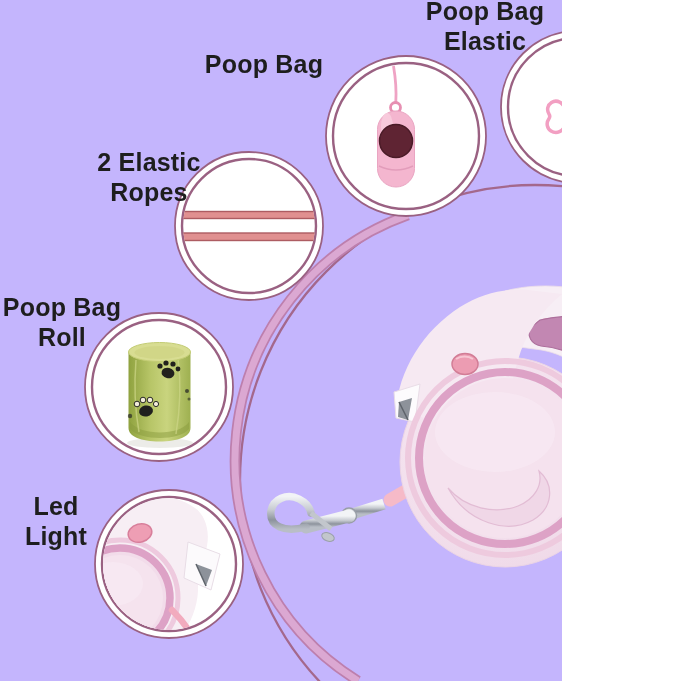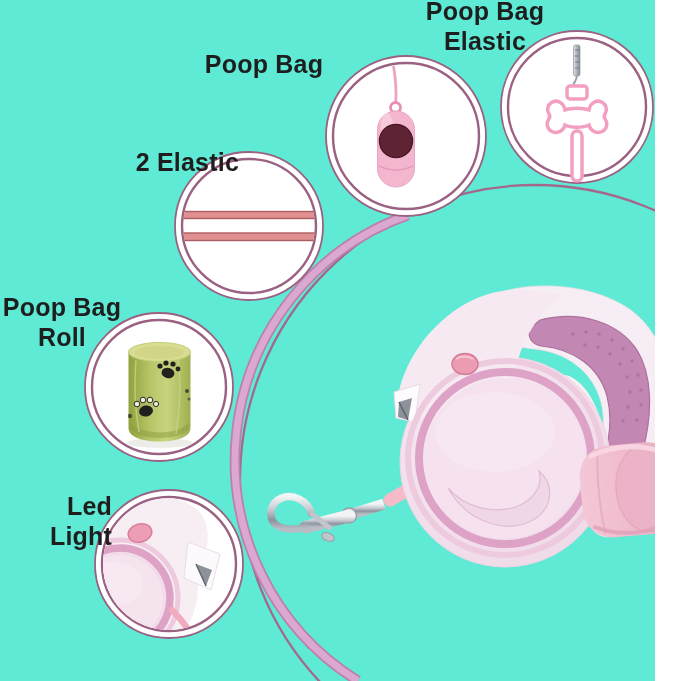--- a/index.html
+++ b/index.html
@@ -1,17 +1,17 @@
 <!DOCTYPE html>
 <html><head>
 <meta charset="utf-8">
 <style>
   html,body { margin:0; padding:0; background:#fff; }
   .canvas {
-    position:relative; width:655px; height:681px; background:#5eead4;
+    position:relative; width:562px; height:681px; background:#c4b5fd;
     overflow:hidden; font-family:"Liberation Sans", sans-serif;
   }
   .canvas svg { position:absolute; left:0; top:0; }
   .label {
     position:absolute; font-weight:700; font-size:25px; line-height:30px;
     color:#1e1e1e; text-align:center; letter-spacing:0.2px;
   }
   .label span { display:block; }
   .ringfill { fill:#ffffff; }
 </style>
@@ -242,26 +242,27 @@
 
 <div class="label" style="left:380px; top:-4px; width:210px;">
   <span>Poop Bag</span>
   <span>Elastic</span>
 </div>
 
 <div class="label" style="left:159px; top:49px; width:210px;">
   <span>Poop Bag</span>
 </div>
 
-<div class="label" style="left:29px; top:147px; width:210px;text-align:right;">
+<div class="label" style="left:44px; top:147px; width:210px;">
   <span>2 Elastic</span>
+  <span>Ropes</span>
 </div>
 
 <div class="label" style="left:-38px; top:292px; width:200px;">
   <span>Poop Bag</span>
   <span>Roll</span>
 </div>
 
-<div class="label" style="left:0px; top:491px; width:112px;text-align:right;">
+<div class="label" style="left:0px; top:491px; width:112px;">
   <span>Led Light</span>
 </div>
 
 </div>
 
 </body></html>

